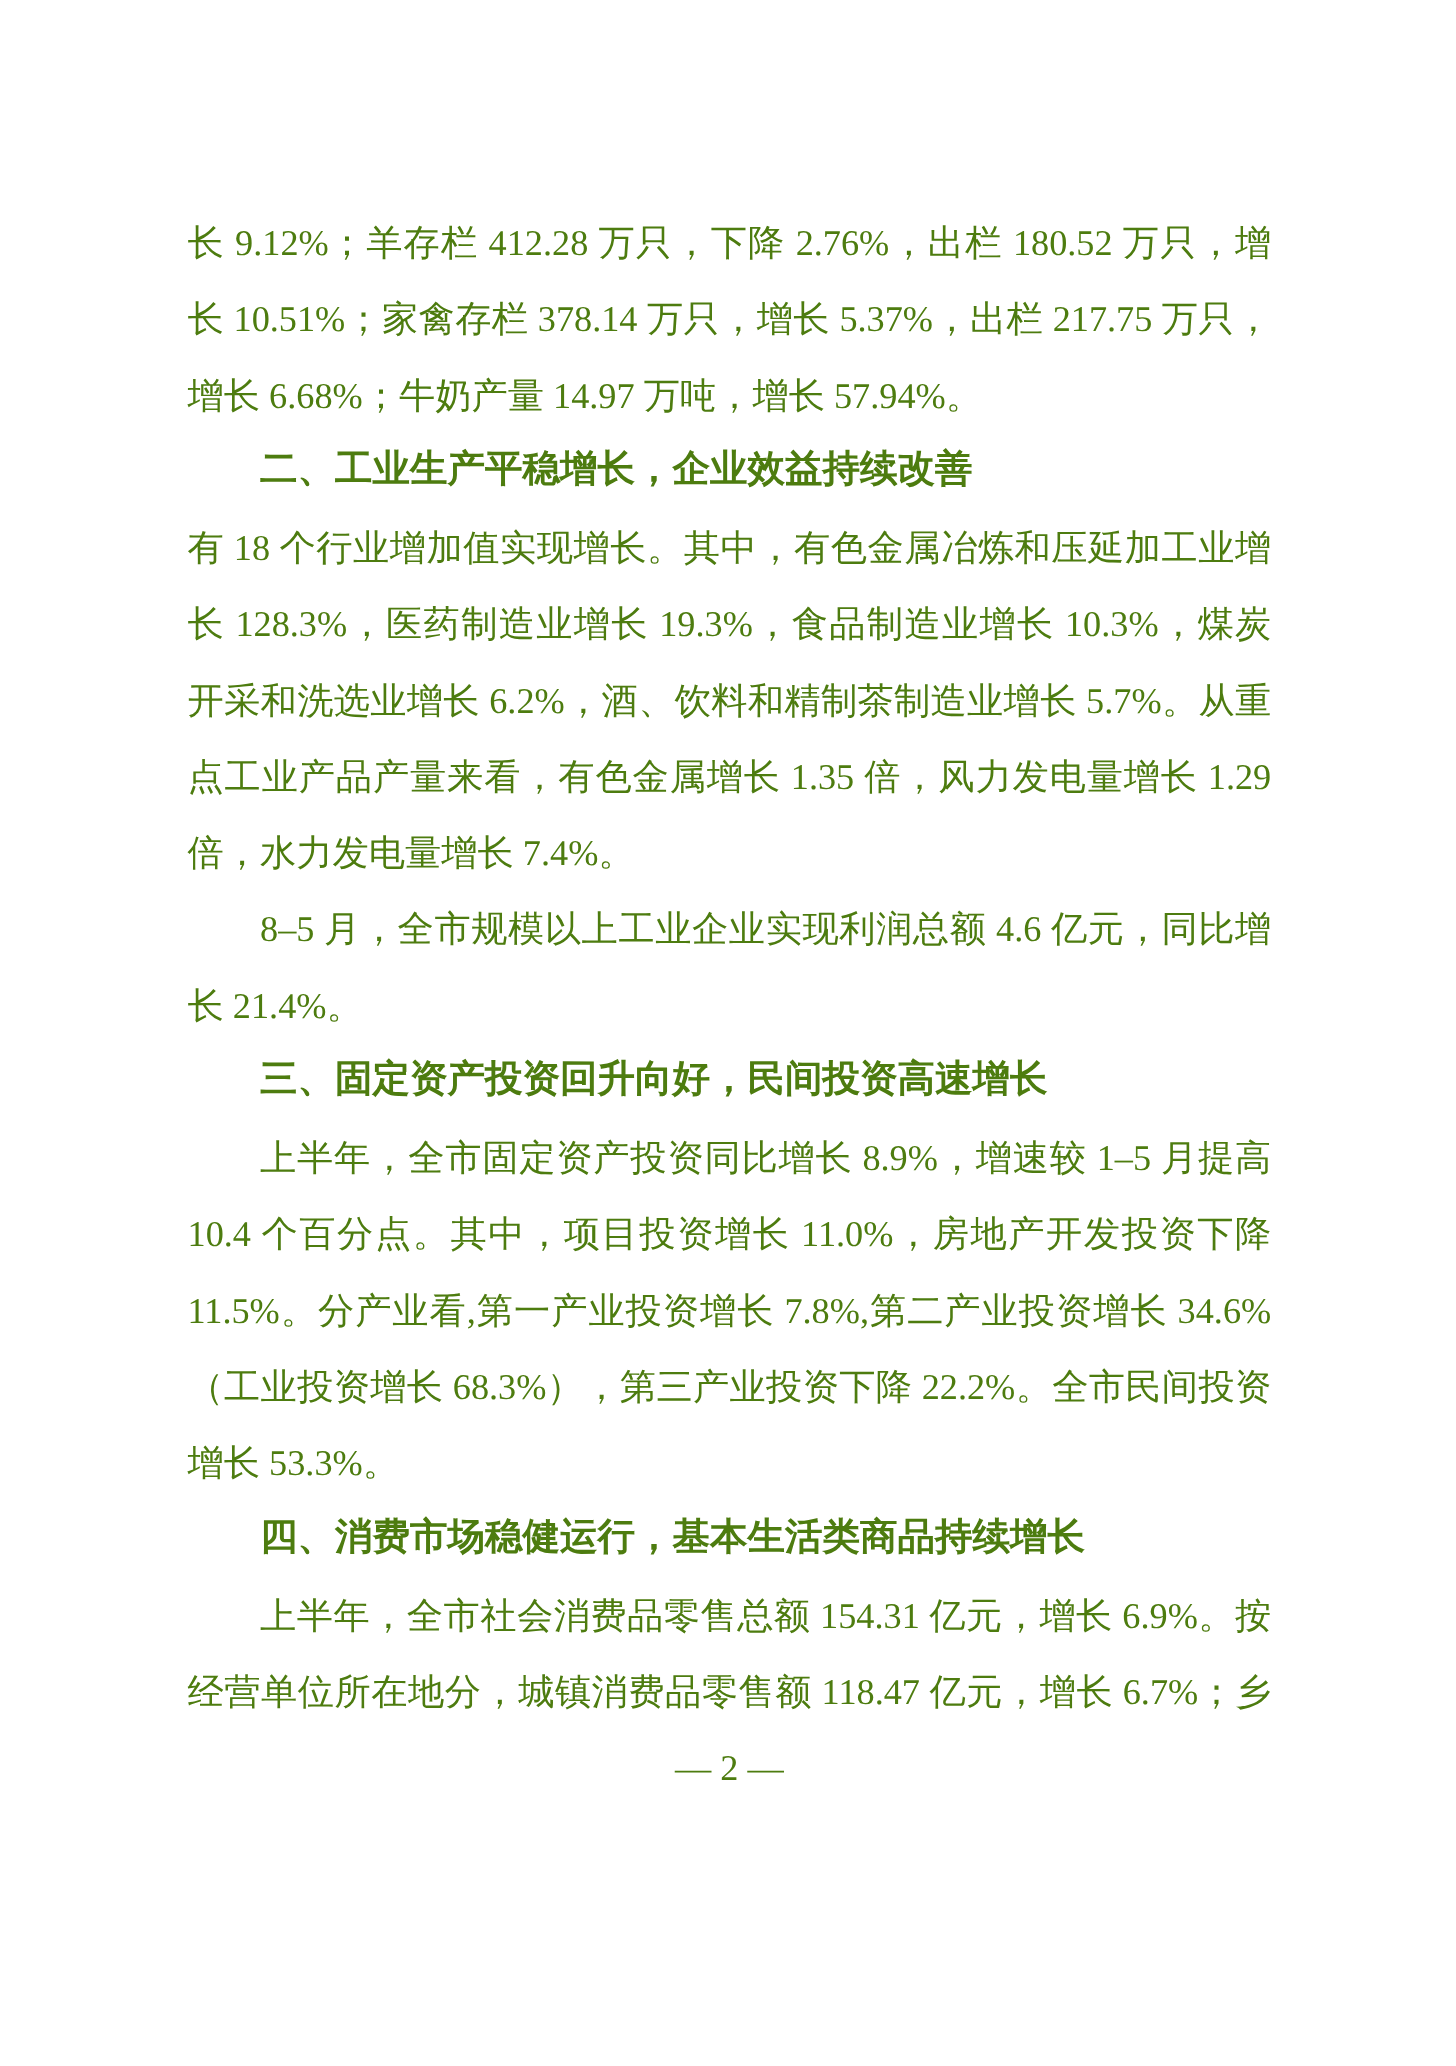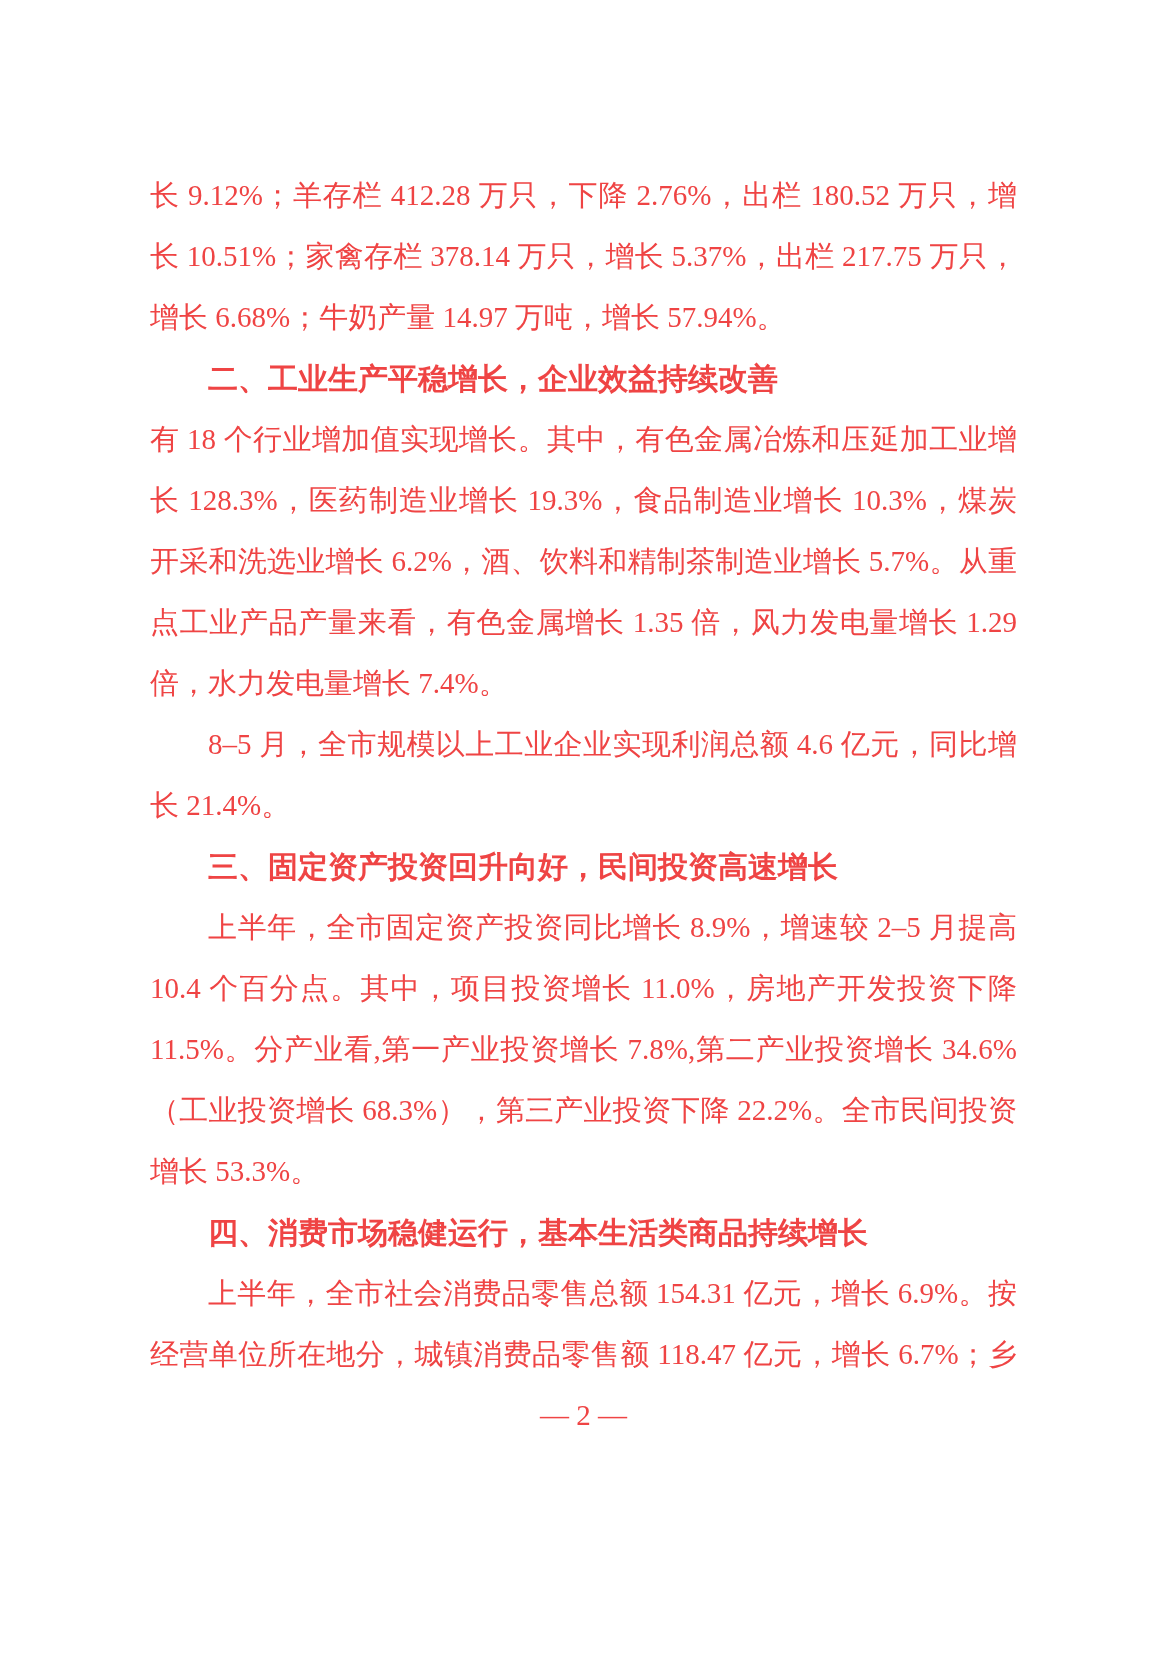--- a/index.html
+++ b/index.html
@@ -19,35 +19,35 @@
     position: absolute;
     left: 150px;
     top: 165px;
     width: 867px;
   }
   .ln {
     height: 61px;
     line-height: 61px;
     font-size: 29px;
     font-family: "Liberation Serif", "DejaVu Serif", serif;
-    color: #ef4444;
+    color: #4d7c0f;
     text-align: left;
     white-space: normal;
     overflow: visible;
   }
   .j {
     text-align: justify;
     text-align-last: justify;
   }
   .ind {
     text-indent: 58px;
   }
   .hd {
     font-weight: 700;
-    font-family: Liberation Serif, serif;
+    font-family: Liberation Mono, monospace;
     font-size: 30px;
   }
   .ctr {
     text-align: center;
     text-align-last: center;
   }
 </style>
 </head>
 <body>
 
@@ -58,21 +58,21 @@
     <div class="ln">增长 6.68%；牛奶产量 14.97 万吨，增长 57.94%。</div>
     <div class="ln hd ind">二、工业生产平稳增长，企业效益持续改善</div>
     <div class="ln j">有 18 个行业增加值实现增长。其中，有色金属冶炼和压延加工业增</div>
     <div class="ln j">长 128.3%，医药制造业增长 19.3%，食品制造业增长 10.3%，煤炭</div>
     <div class="ln j">开采和洗选业增长 6.2%，酒、饮料和精制茶制造业增长 5.7%。从重</div>
     <div class="ln j">点工业产品产量来看，有色金属增长 1.35 倍，风力发电量增长 1.29</div>
     <div class="ln">倍，水力发电量增长 7.4%。</div>
     <div class="ln j ind">8–5 月，全市规模以上工业企业实现利润总额 4.6 亿元，同比增</div>
     <div class="ln">长 21.4%。</div>
     <div class="ln hd ind">三、固定资产投资回升向好，民间投资高速增长</div>
-    <div class="ln j ind">上半年，全市固定资产投资同比增长 8.9%，增速较 2–5 月提高</div>
+    <div class="ln j ind">上半年，全市固定资产投资同比增长 8.9%，增速较 1–5 月提高</div>
     <div class="ln j">10.4 个百分点。其中，项目投资增长 11.0%，房地产开发投资下降</div>
     <div class="ln j">11.5%。分产业看,第一产业投资增长 7.8%,第二产业投资增长 34.6%</div>
     <div class="ln j">（工业投资增长 68.3%），第三产业投资下降 22.2%。全市民间投资</div>
     <div class="ln">增长 53.3%。</div>
     <div class="ln hd ind">四、消费市场稳健运行，基本生活类商品持续增长</div>
     <div class="ln j ind">上半年，全市社会消费品零售总额 154.31 亿元，增长 6.9%。按</div>
     <div class="ln j">经营单位所在地分，城镇消费品零售额 118.47 亿元，增长 6.7%；乡</div>
     <div class="ln ctr">— 2 —</div>
   </div>
 </div>

